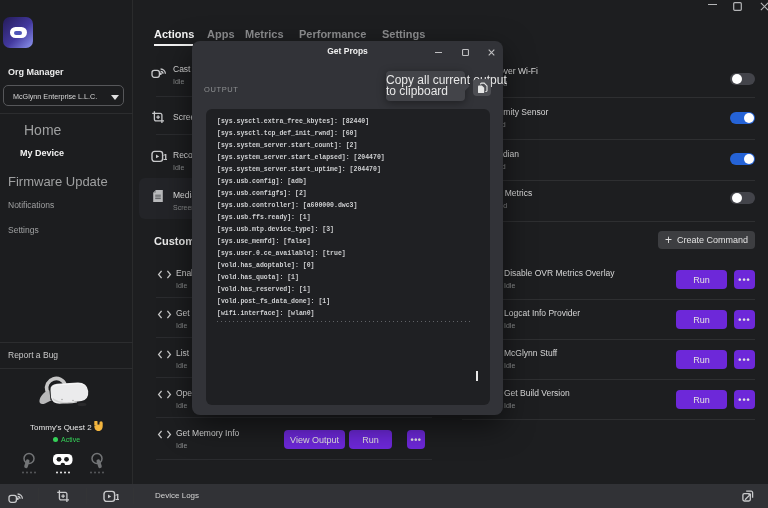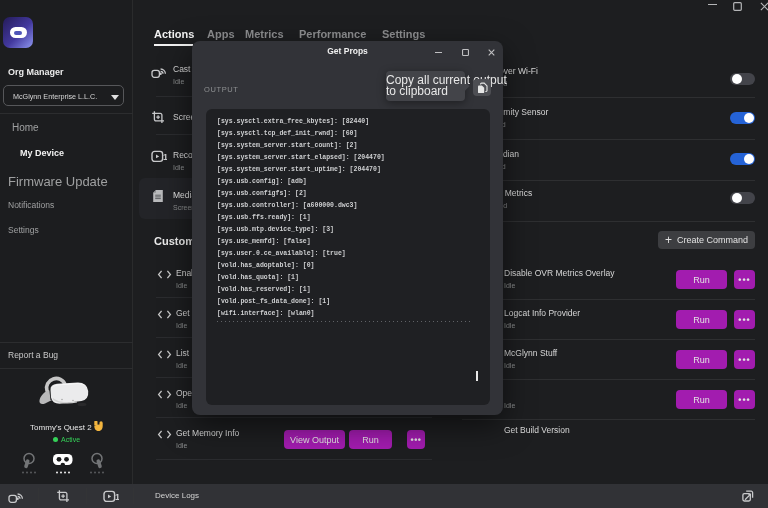--- a/index.html
+++ b/index.html
@@ -3,42 +3,42 @@
 <meta charset="utf-8">
 <style>
   * { margin:0; padding:0; box-sizing:border-box; }
   html,body { width:768px; height:508px; background:#1d1e20; overflow:hidden; }
   body { font-family:"Liberation Sans", sans-serif; color:#dcdcdc; }
   #app { position:relative; width:768px; height:508px; background:#1d1e20; }
   .abs { position:absolute; }
   .sub { color:#8b8d8e; }
   .hr { position:absolute; height:1px; background:#2c2d2f; }
   .vr { position:absolute; width:1px; background:#333436; }
-  .btn { position:absolute; background:#a21caf; border-radius:4px; color:#e2e2e2;
+  .btn { position:absolute; background:#6d28d9; border-radius:4px; color:#e2e2e2;
          display:flex; align-items:center; justify-content:center; font-size:9px; }
   .toggle { position:absolute; width:25px; height:12px; border-radius:6px; }
   .knob { position:absolute; top:1px; width:10px; height:10px; border-radius:50%; background:#fff; }
 </style>
 </head>
 <body>
 <div id="app">
 
   <div class="abs" id="sidebar" style="left:0;top:0;width:133px;height:484px;background:#1c1d1f;border-right:1px solid #2a2b2c;">
 
     <div class="abs" style="left:3px;top:17px;width:30px;height:31px;border-radius:7px;background:linear-gradient(135deg,#241b58 0%,#43399f 55%,#8f97f0 100%);">
       <div class="abs" style="left:6.5px;top:9.8px;width:17px;height:11.5px;background:#fff;border-radius:5.7px;"></div>
       <div class="abs" style="left:10.8px;top:13.6px;width:8.5px;height:4px;background:#4f55b8;border-radius:2px;"></div>
     </div>
     <div class="abs" style="left:8px;top:67px;font-size:9px;font-weight:bold;color:#ececec;">Org Manager</div>
     <div class="abs" style="left:3px;top:85px;width:121px;height:21px;border:1px solid #56575a;border-radius:5px;">
       <div class="abs" style="left:9px;top:6px;font-size:7.2px;color:#d8d8d8;white-space:nowrap;">McGlynn Enterprise L.L.C.</div>
       <div class="abs" style="left:107px;top:8.5px;width:0;height:0;border-left:4px solid transparent;border-right:4px solid transparent;border-top:5px solid #e0e0e0;"></div>
     </div>
     <div class="hr" style="left:0;top:113px;width:133px;"></div>
-    <div class="abs" style="left:12px;top:122px;font-size:10px;color:#9fa0a1;">Home</div>
+    <div class="abs" style="left:24px;top:122px;font-size:14px;color:#9fa0a1;">Home</div>
     <div class="abs" style="left:8px;top:148px;font-size:9px;color:#f2f2f2;font-weight:bold;margin-left:12px;">My Device</div>
     <div class="abs" style="left:8px;top:174px;font-size:13px;color:#9fa0a1;">Firmware Update</div>
     <div class="abs" style="left:8px;top:200px;font-size:8.5px;color:#9fa0a1;">Notifications</div>
     <div class="abs" style="left:8px;top:225px;font-size:8.5px;color:#9fa0a1;">Settings</div>
 
     <div class="hr" style="left:0;top:342px;width:133px;"></div>
     <div class="abs" style="left:8px;top:350px;font-size:8.5px;color:#c9c9c9;">Report a Bug</div>
     <div class="hr" style="left:0;top:368px;width:133px;"></div>
 
     <svg class="abs" style="left:37px;top:374px;" width="54" height="38" viewBox="0 0 54 38">
@@ -228,21 +228,21 @@
     <div class="btn" style="left:542px;top:310px;width:51px;height:19px;">Run</div>
     <div class="btn" style="left:600px;top:310px;width:21px;height:19px;letter-spacing:1px;font-weight:bold;">•••</div>
     <div class="hr" style="left:328px;top:339px;width:293px;background:#2e2f31;"></div>
 
     <div class="abs" style="left:370px;top:348px;font-size:8.5px;color:#d8d8d8;">McGlynn Stuff</div>
     <div class="abs sub" style="left:370px;top:362px;font-size:7px;">Idle</div>
     <div class="btn" style="left:542px;top:350px;width:51px;height:19px;">Run</div>
     <div class="btn" style="left:600px;top:350px;width:21px;height:19px;letter-spacing:1px;font-weight:bold;">•••</div>
     <div class="hr" style="left:328px;top:379px;width:293px;background:#2e2f31;"></div>
 
-    <div class="abs" style="left:370px;top:388px;font-size:8.5px;color:#d8d8d8;margin-top:37px;">Get Build Version</div>
+    <div class="abs" style="left:370px;top:388px;font-size:8.5px;color:#d8d8d8;">Get Build Version</div>
     <div class="abs sub" style="left:370px;top:402px;font-size:7px;">Idle</div>
     <div class="btn" style="left:542px;top:390px;width:51px;height:19px;">Run</div>
     <div class="btn" style="left:600px;top:390px;width:21px;height:19px;letter-spacing:1px;font-weight:bold;">•••</div>
     <div class="hr" style="left:328px;top:419px;width:293px;background:#2e2f31;"></div>
   </div>
 
   <div class="abs" style="left:708px;top:4px;width:9px;height:1.3px;background:#b4b5b7;"></div>
   <svg class="abs" style="left:733px;top:2px;" width="9" height="9" viewBox="0 0 9 9">
       <rect x="0.7" y="0.7" width="7.6" height="7.6" rx="1" fill="none" stroke="#b4b5b7" stroke-width="1.2"></rect>
     </svg>

